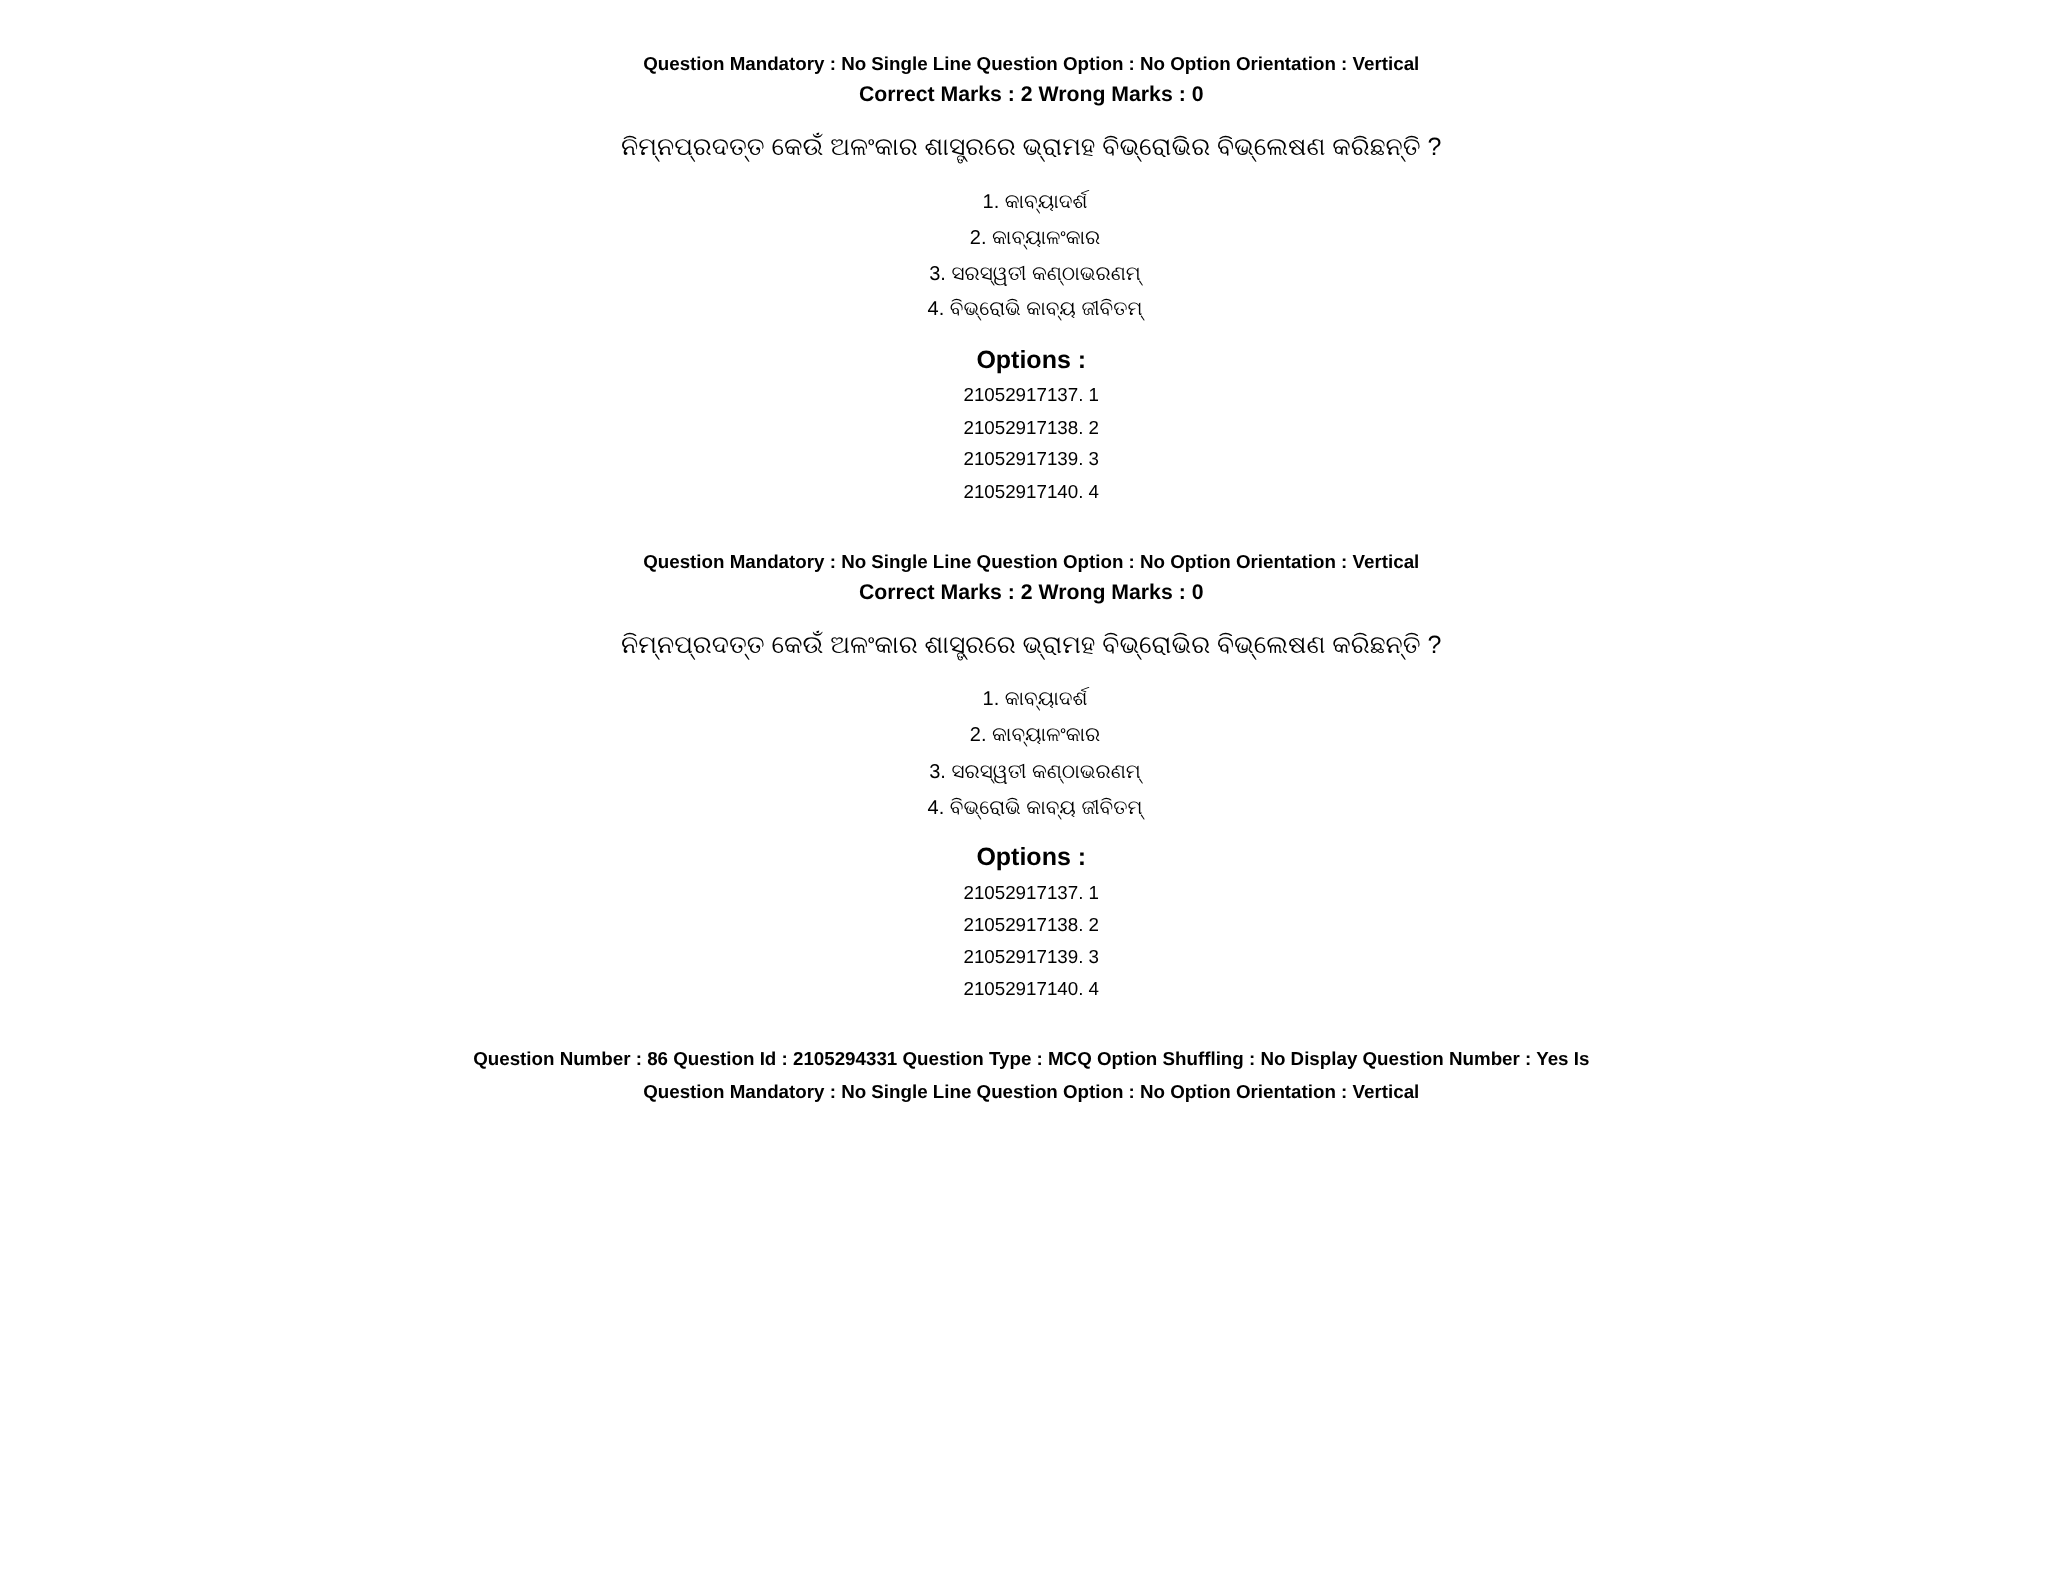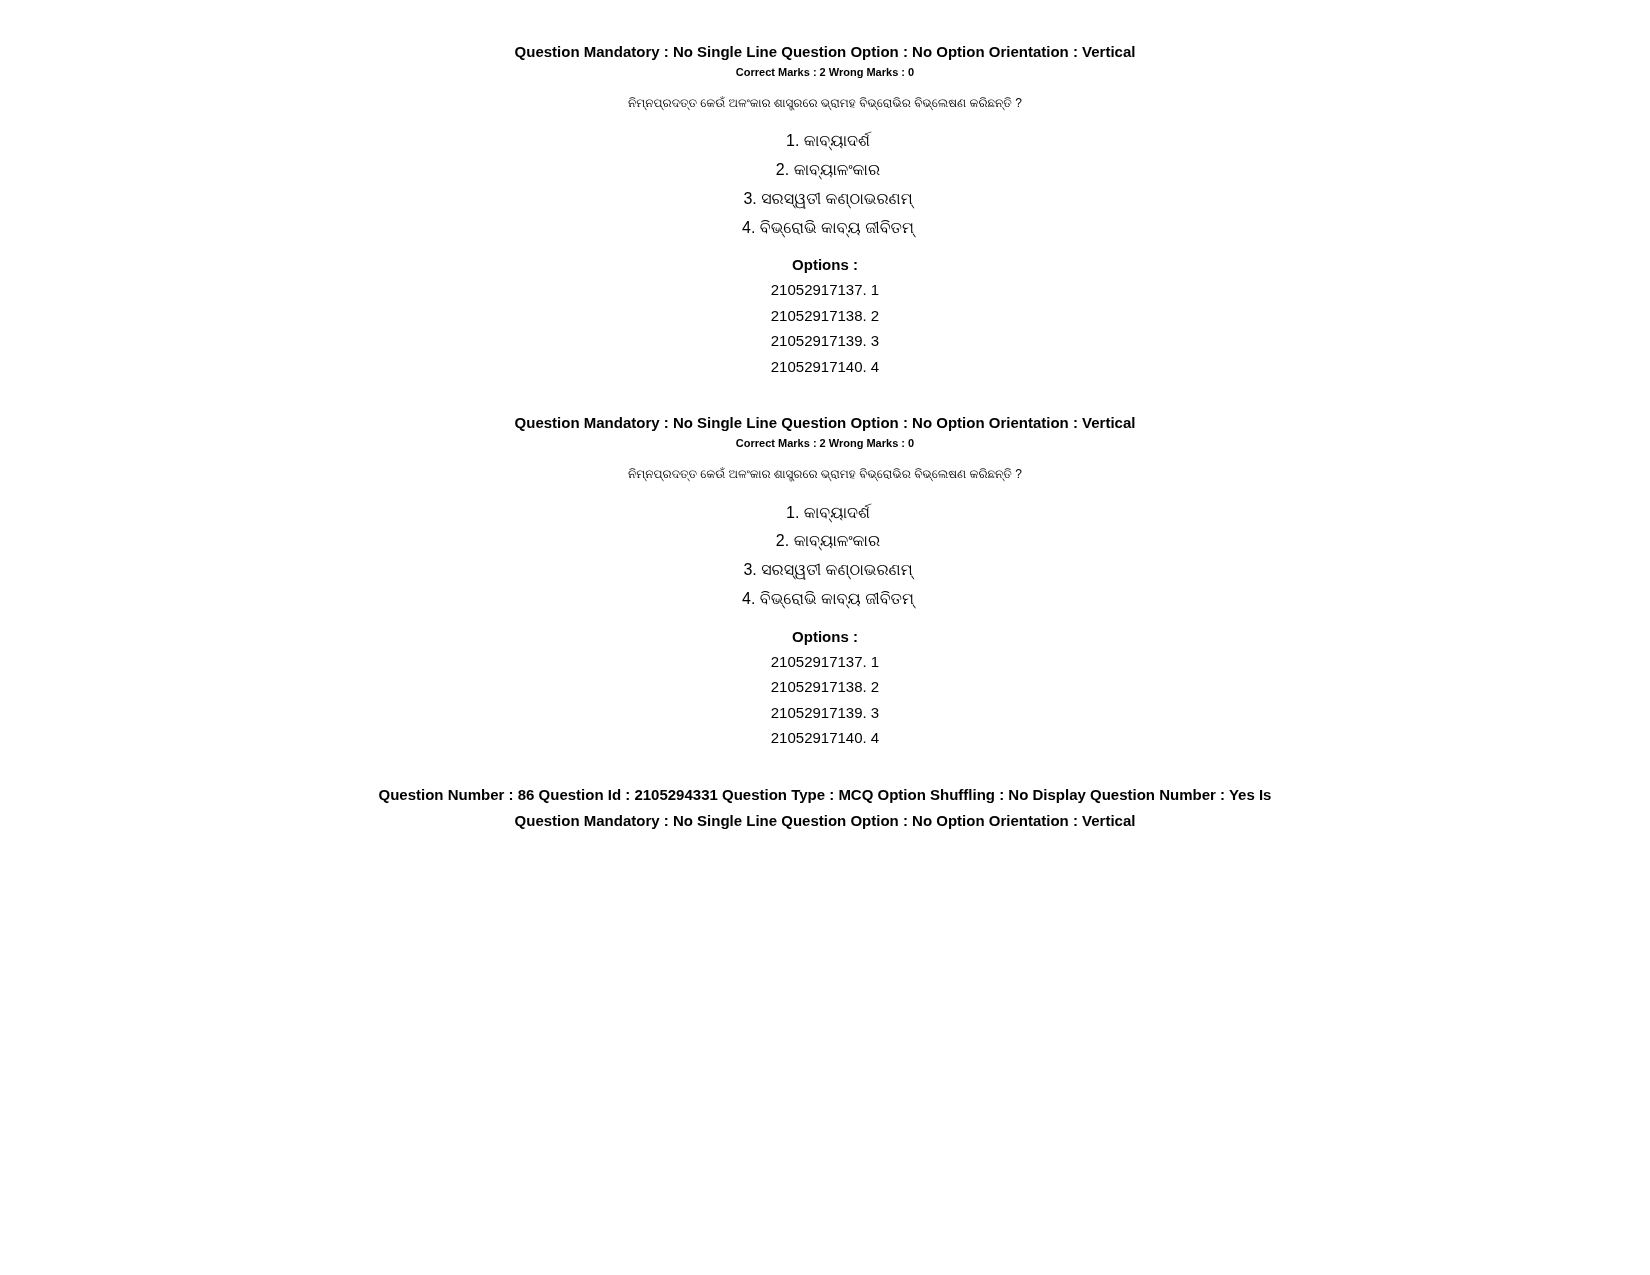--- a/index.html
+++ b/index.html
@@ -21,40 +21,40 @@
       margin-bottom: 32px;
     }
     .meta-line {
       font-weight: bold;
       font-size: 15px;
       line-height: 1.6;
       margin-bottom: 2px;
     }
     .marks-line {
       font-weight: bold;
-      font-size: 11px;
+      font-size: 17px;
       margin-bottom: 16px;
     }
     .question-text {
-      font-size: 12px;
+      font-size: 20px;
       margin-bottom: 14px;
       line-height: 1.6;
     }
     .options-list {
       list-style: none;
       margin-bottom: 14px;
     }
     .options-list li {
       font-size: 16px;
       line-height: 1.8;
       margin-left: 6px;
     }
     .options-label {
       font-weight: bold;
-      font-size: 15px;
+      font-size: 20px;
       margin-bottom: 4px;
     }
     .option-ids {
       list-style: none;
       margin-bottom: 8px;
     }
     .option-ids li {
       font-size: 15px;
       line-height: 1.7;
     }

